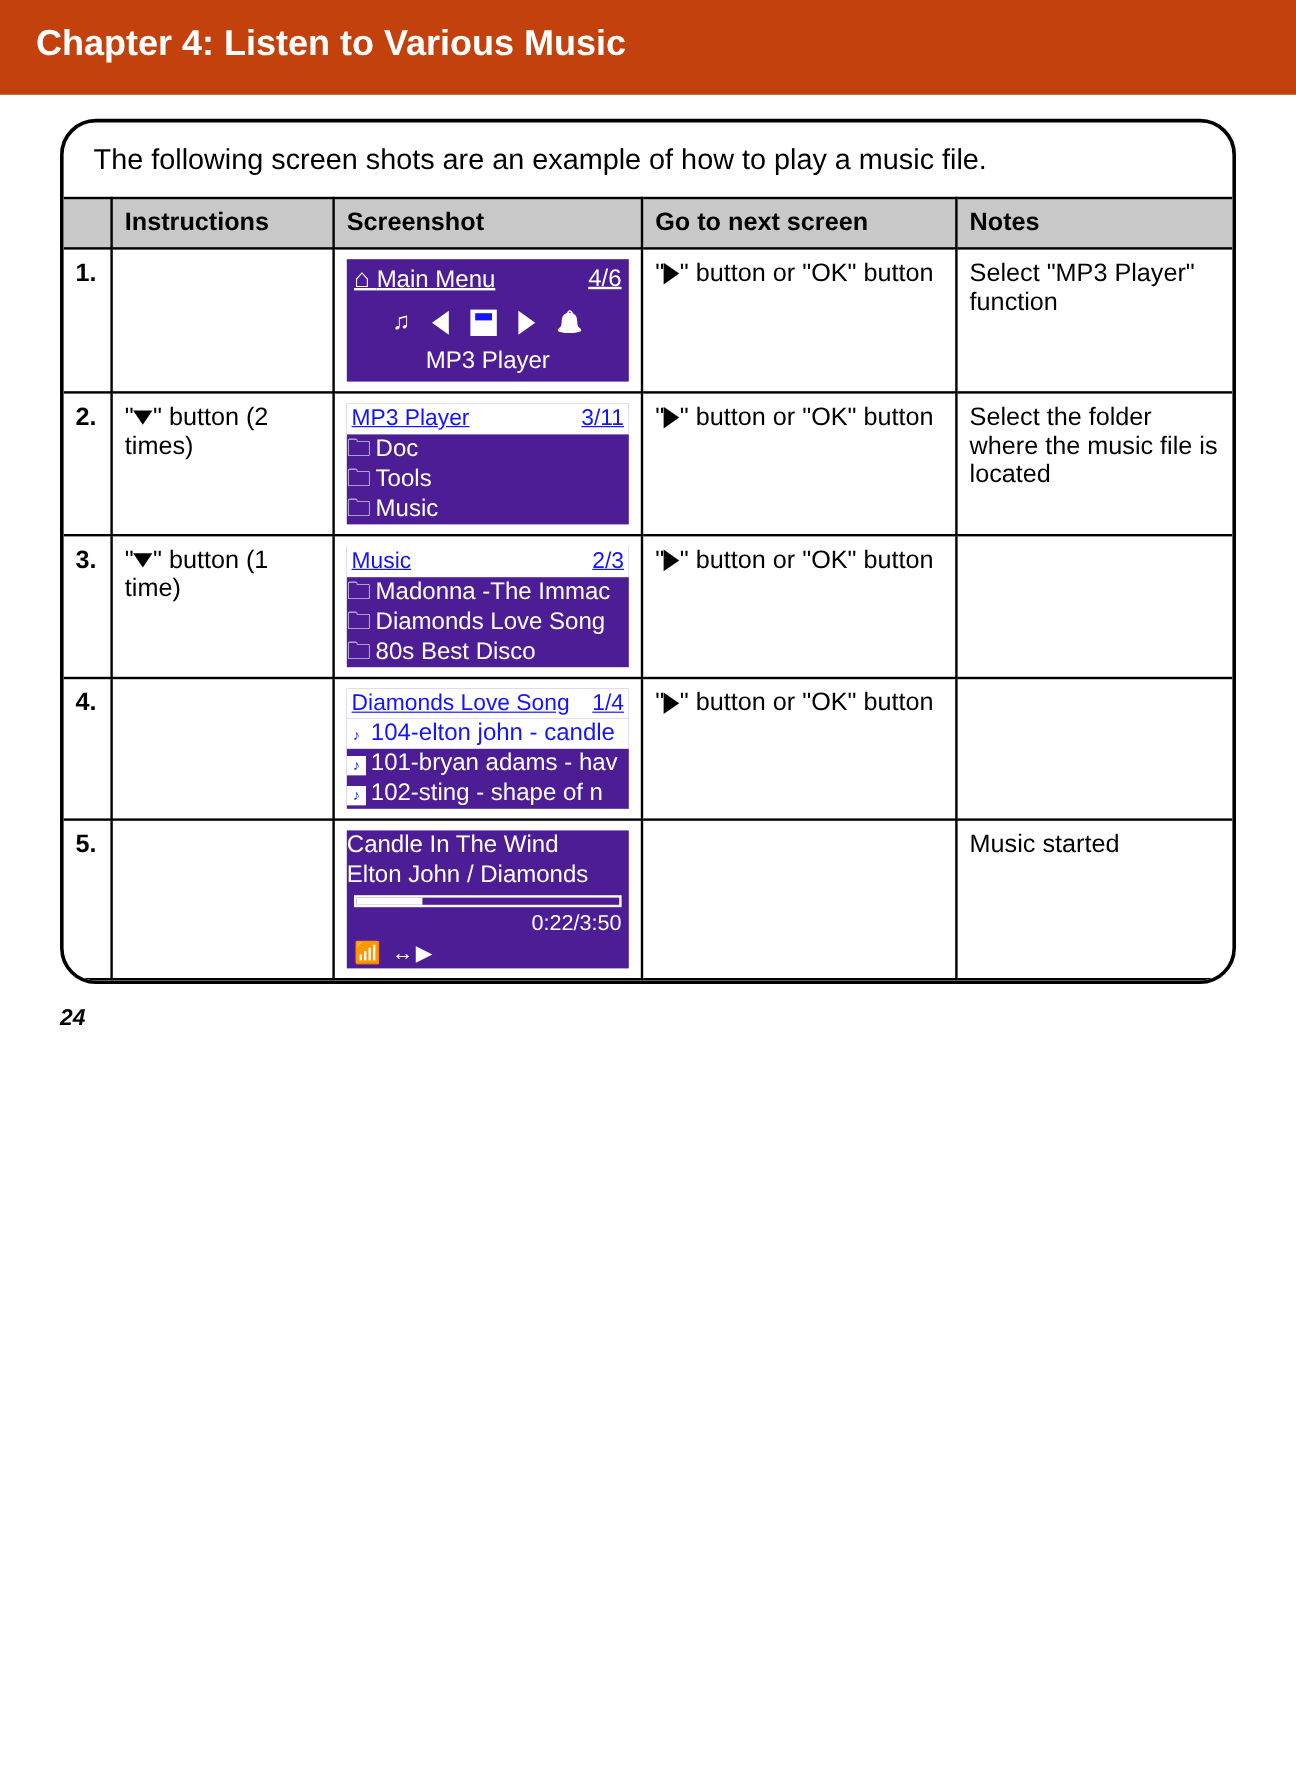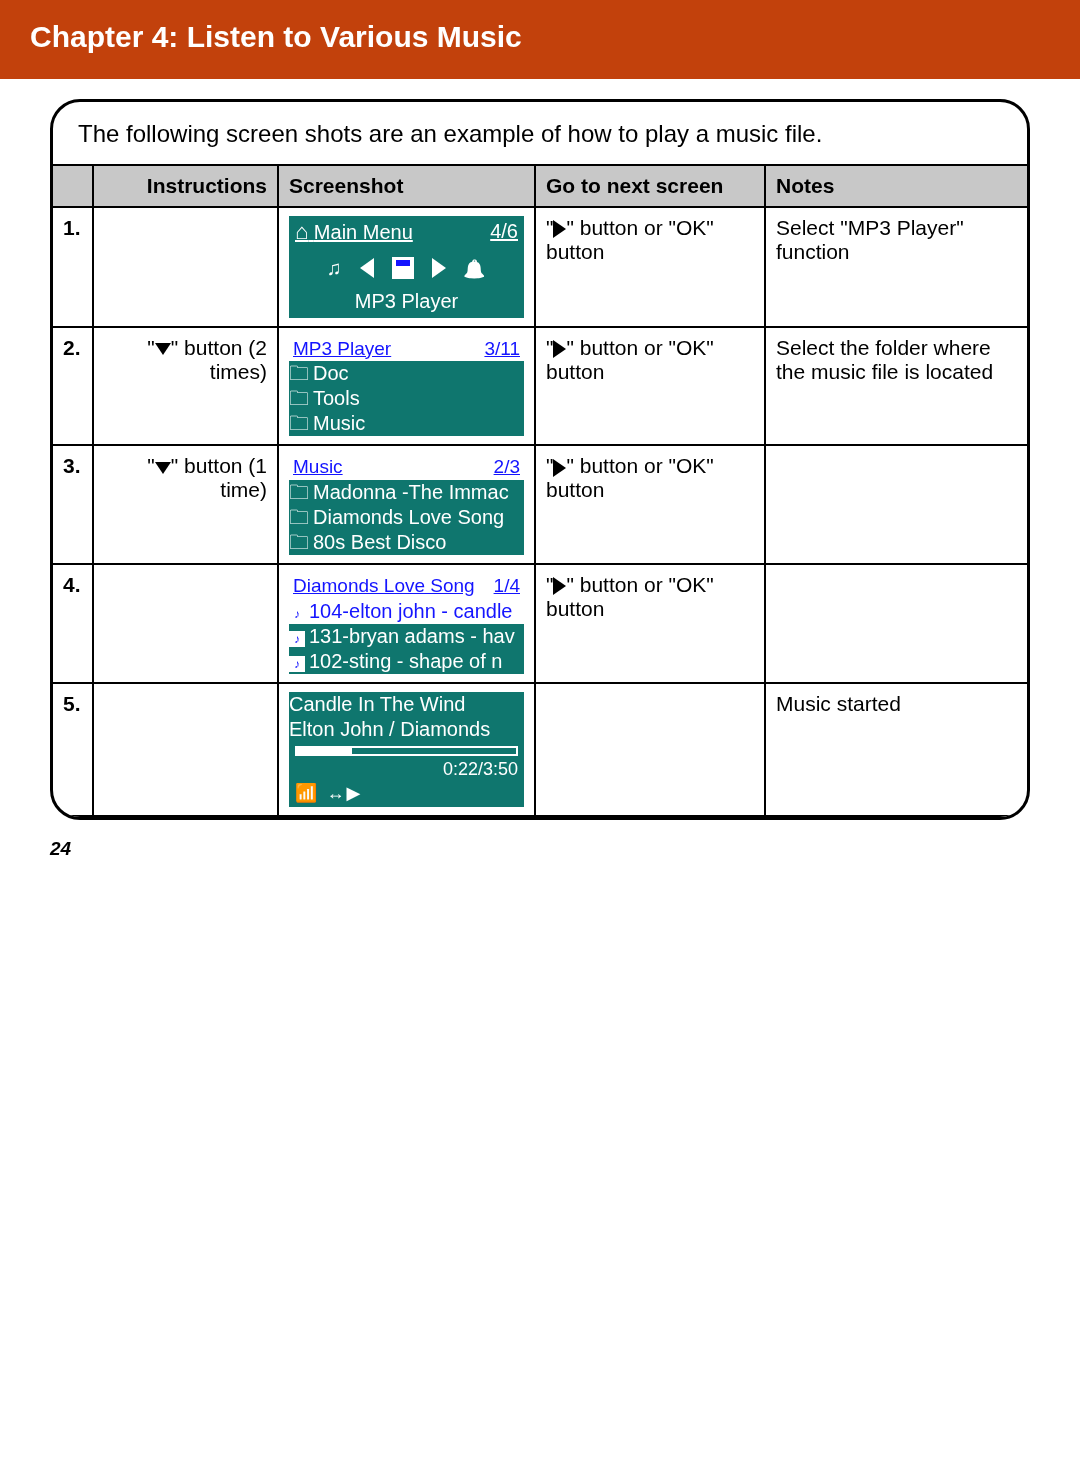--- a/index.html
+++ b/index.html
@@ -5,29 +5,29 @@
   * { box-sizing: border-box; margin: 0; padding: 0; }
   body { font-family: Arial, Helvetica, sans-serif; background: #fff; width: 1080px; }
   .header-bar { background: #c2410c; color: #fff; padding: 20px 30px 25px; font-size: 30px; font-weight: bold; }
   .page-wrap { padding: 20px 50px 10px; }
   .frame { border: 3px solid #000; border-radius: 30px; overflow: hidden; }
   .intro { padding: 18px 25px 16px; font-size: 24px; }
   table.main { width: 100%; border-collapse: collapse; }
   table.main th, table.main td { border: 2px solid #000; padding: 8px 10px; vertical-align: top; font-size: 21px; }
   table.main th { background: #c8c8c8; text-align: left; font-weight: bold; }
   table.main th:first-child, table.main td:first-child { width: 40px; font-weight: bold; }
-  table.main th:nth-child(2), table.main td:nth-child(2) { width: 185px; text-align: right; }
+  table.main th:nth-child(2), table.main td:nth-child(2) { width: 185px; }
   table.main th:nth-child(3), table.main td:nth-child(3) { width: 208px; }
-  table.main th:nth-child(4), table.main td:nth-child(4) { width: 230px; }
+  table.main th:nth-child(4), table.main td:nth-child(4) { width: 262px; }
   table.main tr td:first-child, table.main tr th:first-child { border-left: none; }
   table.main tr td:last-child,  table.main tr th:last-child  { border-right: none; }
   .tri-down { display:inline-block; width:0; height:0; border-left:8px solid transparent; border-right:8px solid transparent; border-top:12px solid #000; vertical-align:middle; }
   .tri-right-blk { display:inline-block; width:0; height:0; border-top:9px solid transparent; border-bottom:9px solid transparent; border-left:13px solid #000; vertical-align:middle; }
   
-  .dev { background:#0f766e; color:#fff; font-family: Arial, sans-serif; font-size:20px; line-height:1.25; width: 235px; }
+  .dev { background:#4c1d95; color:#fff; font-family: Arial, sans-serif; font-size:20px; line-height:1.25; width: 235px; }
   .dev .titlebar { background:#fff; color:#1414ff; display:flex; justify-content:space-between; padding:1px 4px; font-size:19px; text-decoration: underline; }
   .dev .row { padding: 0 0; white-space: nowrap; overflow: hidden; }
   .dev .hl { background:#fff; color:#1414ff; }
   .dev1 { padding-bottom:4px; }
   .dev1 .top { display:flex; justify-content:space-between; padding:2px 6px; align-items:center; text-decoration: underline;}
   .dev1 .iconrow { display:flex; justify-content:center; gap:18px; align-items:center; padding:8px 0 6px; }
   .icon-home::before { content:"⌂"; font-size:22px; }
   .icon-note::before { content:"♫"; font-size:20px; }
   .icon-left { display:inline-block; width:0;height:0;border-top:10px solid transparent;border-bottom:10px solid transparent;border-right:14px solid #fff; }
   .icon-right{ display:inline-block; width:0;height:0;border-top:10px solid transparent;border-bottom:10px solid transparent;border-left:14px solid #fff; }
@@ -142,21 +142,21 @@
         <tr>
           <td>4.</td>
           <td></td>
           <td>
             <div class="dev">
               <div class="titlebar">
                   <span>Diamonds Love Song</span>
                   <span>1/4</span>
                 </div>
               <div class="row hl"><span class="music-ico"></span><span>104-elton john - candle</span></div>
-              <div class="row"><span class="music-ico"></span><span>131-bryan adams - hav</span></div>
+              <div class="row"><span class="music-ico"></span><span>101-bryan adams - hav</span></div>
               <div class="row"><span class="music-ico"></span><span>102-sting - shape of n</span></div>
             </div>
           </td>
           <td>
             <span>"</span><span class="tri-right-blk"></span><span>" button or "OK" button</span>
           </td>
           <td></td>
         </tr>
 
         <tr>

